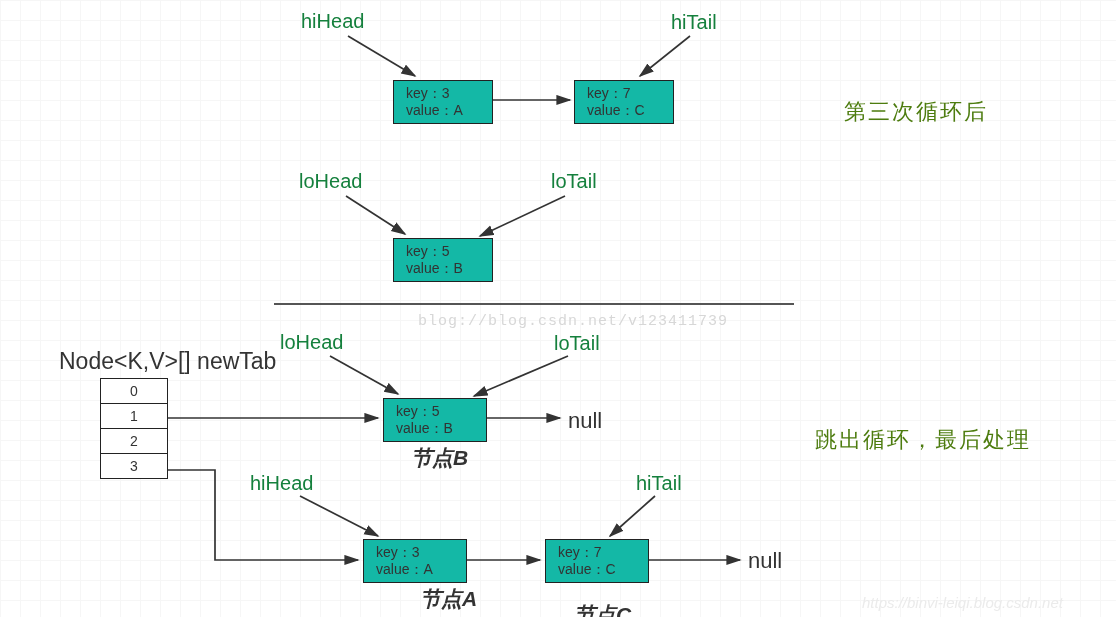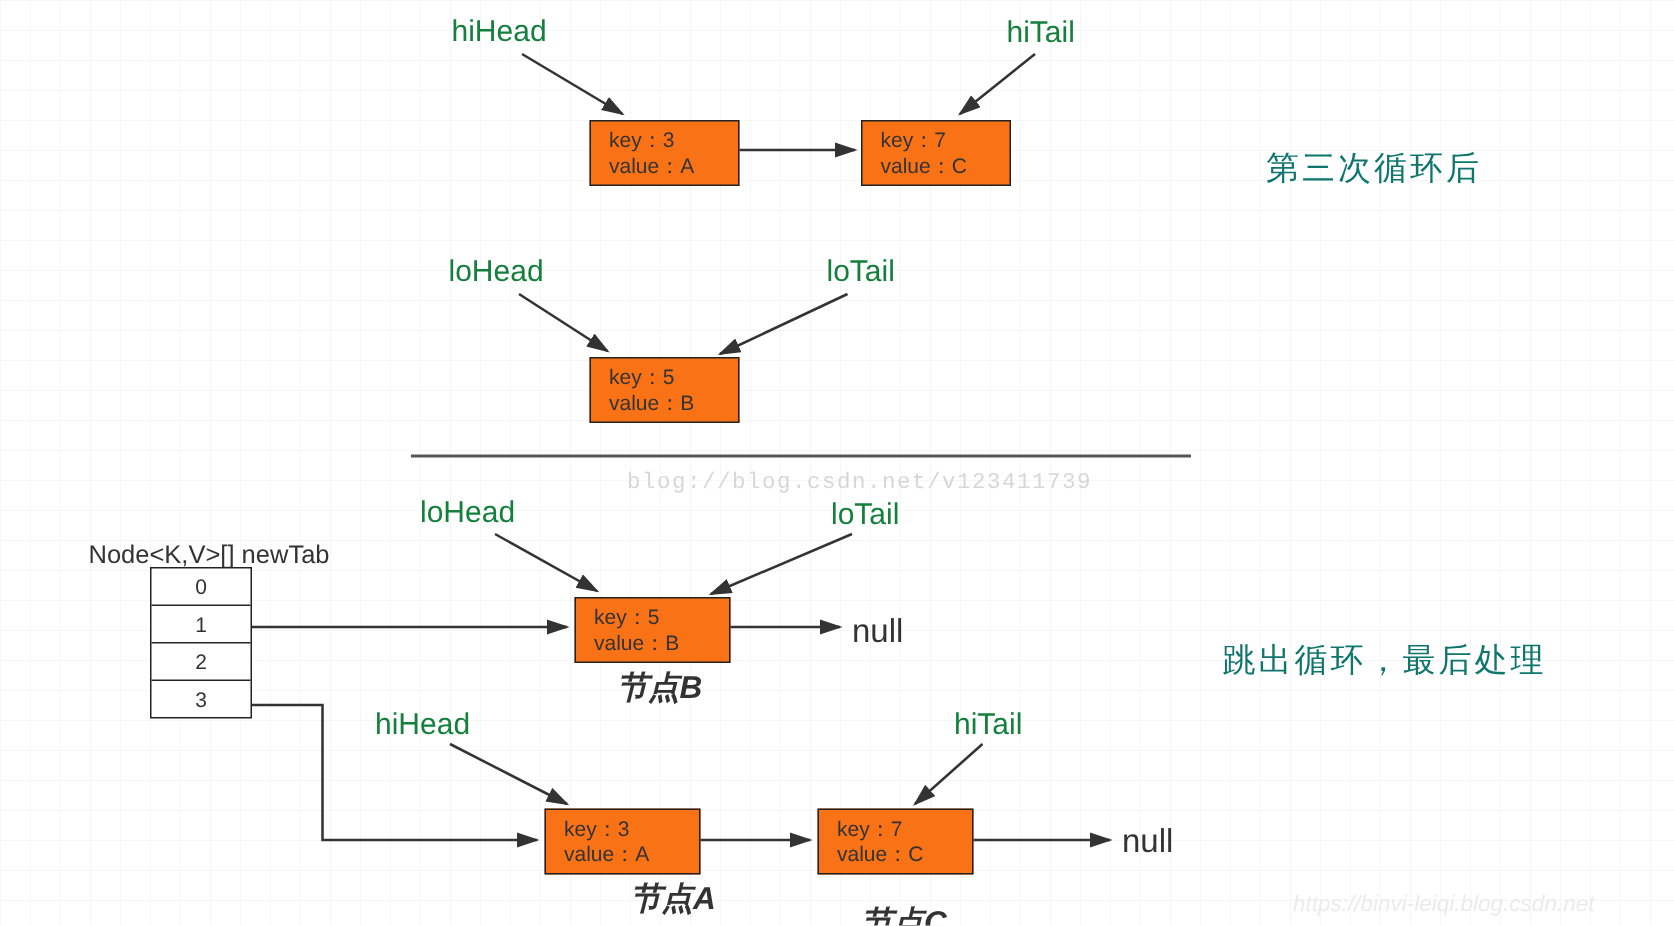--- a/index.html
+++ b/index.html
@@ -11,24 +11,24 @@
     font-family: "Microsoft YaHei", Arial, sans-serif;
     font-size: 16px;
     color: #333;
     background:
       linear-gradient(to right, #f6f6f6 1px, transparent 1px) 0 0/20px 20px,
       linear-gradient(to bottom,#f6f6f6 1px, transparent 1px) 0 0/20px 20px,
       #fff;
   }
   .abs { position: absolute; }
   .lbl { font-size: 20px; color: #15803d; white-space: nowrap; }
-  .ann { font-size: 22px; color: #0f766e; white-space: nowrap; letter-spacing:2px;}
+  .ann { font-size: 22px; color: #4d7c0f; white-space: nowrap; letter-spacing:2px;}
   .node-box {
     border: 1.5px solid #222;
-    background: #f97316;
+    background: #14b8a6;
     text-align: left;
     padding: 4px 12px 4px 12px;
     font-size: 14px;
     line-height: 17px;
     color:#333;
   }
   .caption { font-size: 21px; font-weight: bold; text-align:center;font-style:italic; }
   .tab-col {
     display: flex;
     flex-direction: column;
@@ -70,21 +70,21 @@
   <div>key：5</div>
   <div>value：B</div>
 </div>
 
 <div class="abs ann" style="left:844px; top:97px;">第三次循环后</div>
 
 <div class="abs" style="left:274px; top:303px; width:520px; height:0; border-top:2px solid #555;"></div>
 <div class="abs wm" style="left:418px; top:313px;">blog://blog.csdn.net/v123411739</div>
 <div class="abs wm2" style="left:862px; top:594px;">https://binvi-leiqi.blog.csdn.net</div>
 
-<div class="abs" style="left:59px; top:360px; font-size:17px;">Node&lt;K,V&gt;[] newTab</div>
+<div class="abs" style="left:59px; top:348px; font-size:23px;">Node&lt;K,V&gt;[] newTab</div>
 <div class="abs tab-col" style="left:100px; top:378px;">
   <div class="cell">0</div>
   <div class="cell">1</div>
   <div class="cell">2</div>
   <div class="cell">3</div>
 </div>
 
 <div class="abs lbl" style="left:280px; top:331px;">loHead</div>
 <div class="abs lbl" style="left:554px; top:332px;">loTail</div>
 

